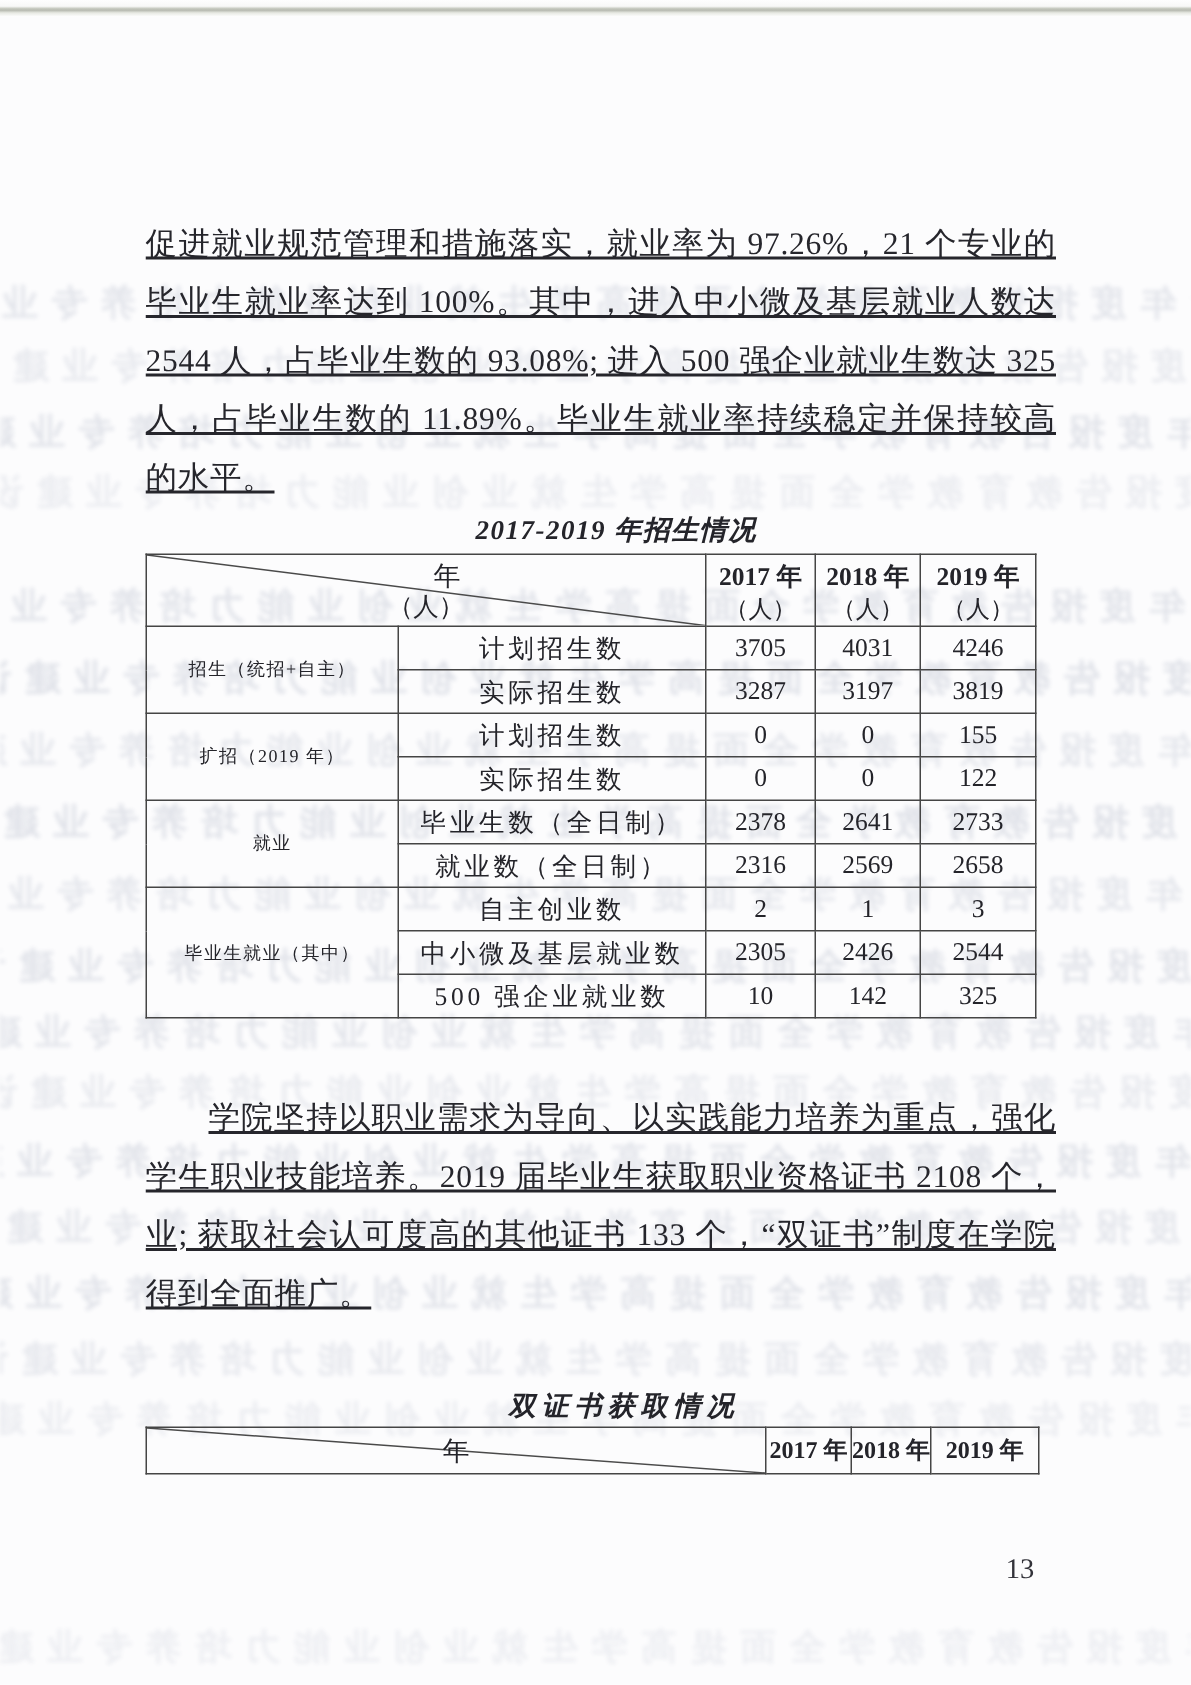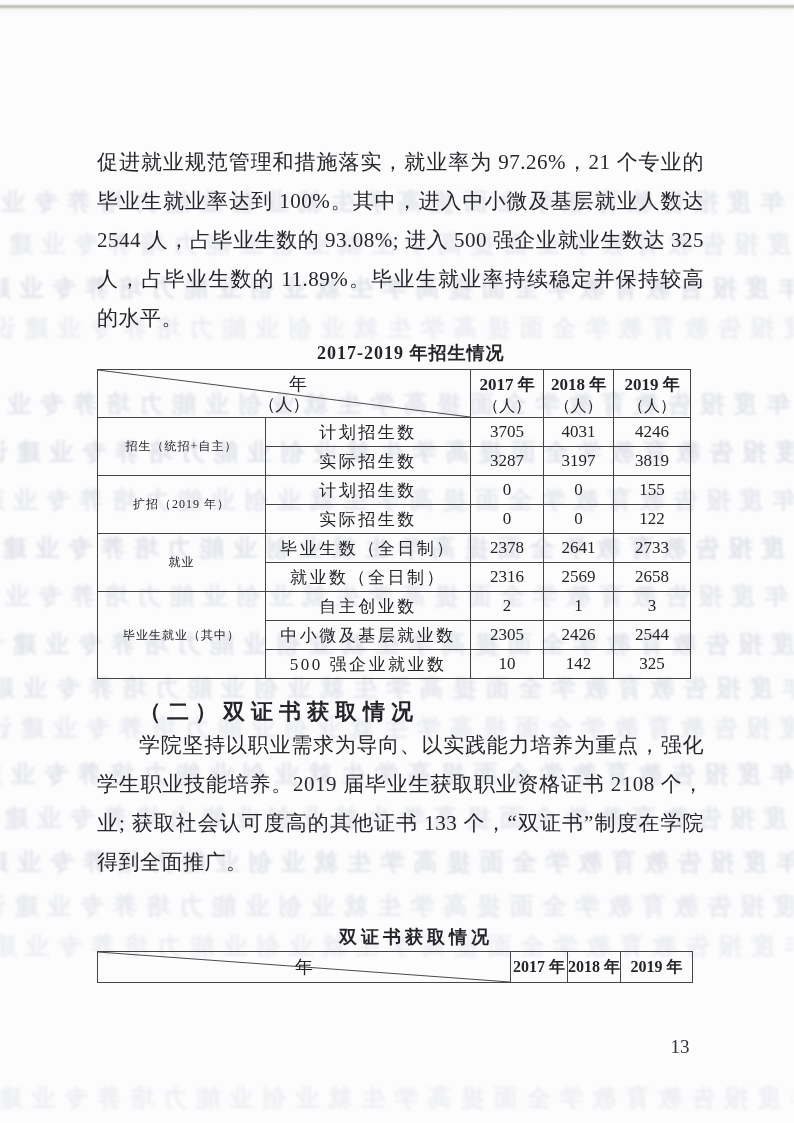--- a/index.html
+++ b/index.html
@@ -25,32 +25,32 @@
   }
   .bleed-line {
     position:absolute; left:-56px; width:920px; transform:scaleX(-1);
     font-weight:bold; font-size:24px; letter-spacing:9px;
     white-space:nowrap; color:#36466f; overflow:hidden;
   }
 
   .content { position:absolute; inset:0; }
 
   .para { position:absolute; left:97px; width:607px; font-size:21px; color:#26262c; }
-  .pline { height:39px; line-height:39px; text-align:justify; text-align-last:justify; letter-spacing:.5px; white-space:nowrap; overflow:hidden; }
+  .pline { height:39px; line-height:39px; text-align:justify; text-align-last:justify; letter-spacing:.5px; white-space:nowrap; overflow:hidden;text-decoration:underline; }
   .pline.short { text-align-last:left; }
   .pline.indent { text-indent:2em; }
   #para1 { top:143px; }
   #para2 { top:726px; }
 
   .sec-heading {
     position:absolute; left:139px; top:697px;
     font-size:22px; font-weight:bold; letter-spacing:6px; white-space:nowrap;
   }
 
-  .tbl-title { position:absolute; font-weight:bold; white-space:nowrap; }
+  .tbl-title { position:absolute; font-weight:bold; white-space:nowrap;font-style:italic; }
   #t1-title { left:317px; top:341px; font-size:18px; letter-spacing:1px; }
   #t2-title { left:339px; top:925px; font-size:18px; letter-spacing:4px; }
 
   table { border-collapse:collapse; table-layout:fixed; position:absolute; background:transparent; }
   td { border:1px solid #454545; text-align:center; vertical-align:middle; padding:0; overflow:hidden; }
   #table1 { left:97px; top:369px; width:593px; border:1.5px solid #3d3d3d; }
   #table2 { left:97px; top:951px; width:595px; border:1.5px solid #3d3d3d; }
   #table1 tr { height:29px; }
   #table1 tr.hrow { height:47px; }
   #table2 tr { height:31px; }
@@ -203,21 +203,20 @@
       </tr>
       <tr>
         <td class="rlabel">500 强企业就业数</td>
         <td class="val">10</td>
         <td class="val">142</td>
         <td class="val">325</td>
       </tr>
       </tbody>
     </table>
 
-    <div class="sec-heading">（二）双证书获取情况</div>
 
     <div class="para" id="para2">
       <div class="pline indent">学院坚持以职业需求为导向、以实践能力培养为重点，强化</div>
       <div class="pline">学生职业技能培养。2019 届毕业生获取职业资格证书 2108 个，</div>
       <div class="pline">业; 获取社会认可度高的其他证书 133 个，“双证书”制度在学院</div>
       <div class="pline short">得到全面推广。</div>
     </div>
 
     <div class="tbl-title" id="t2-title">双证书获取情况</div>
 

